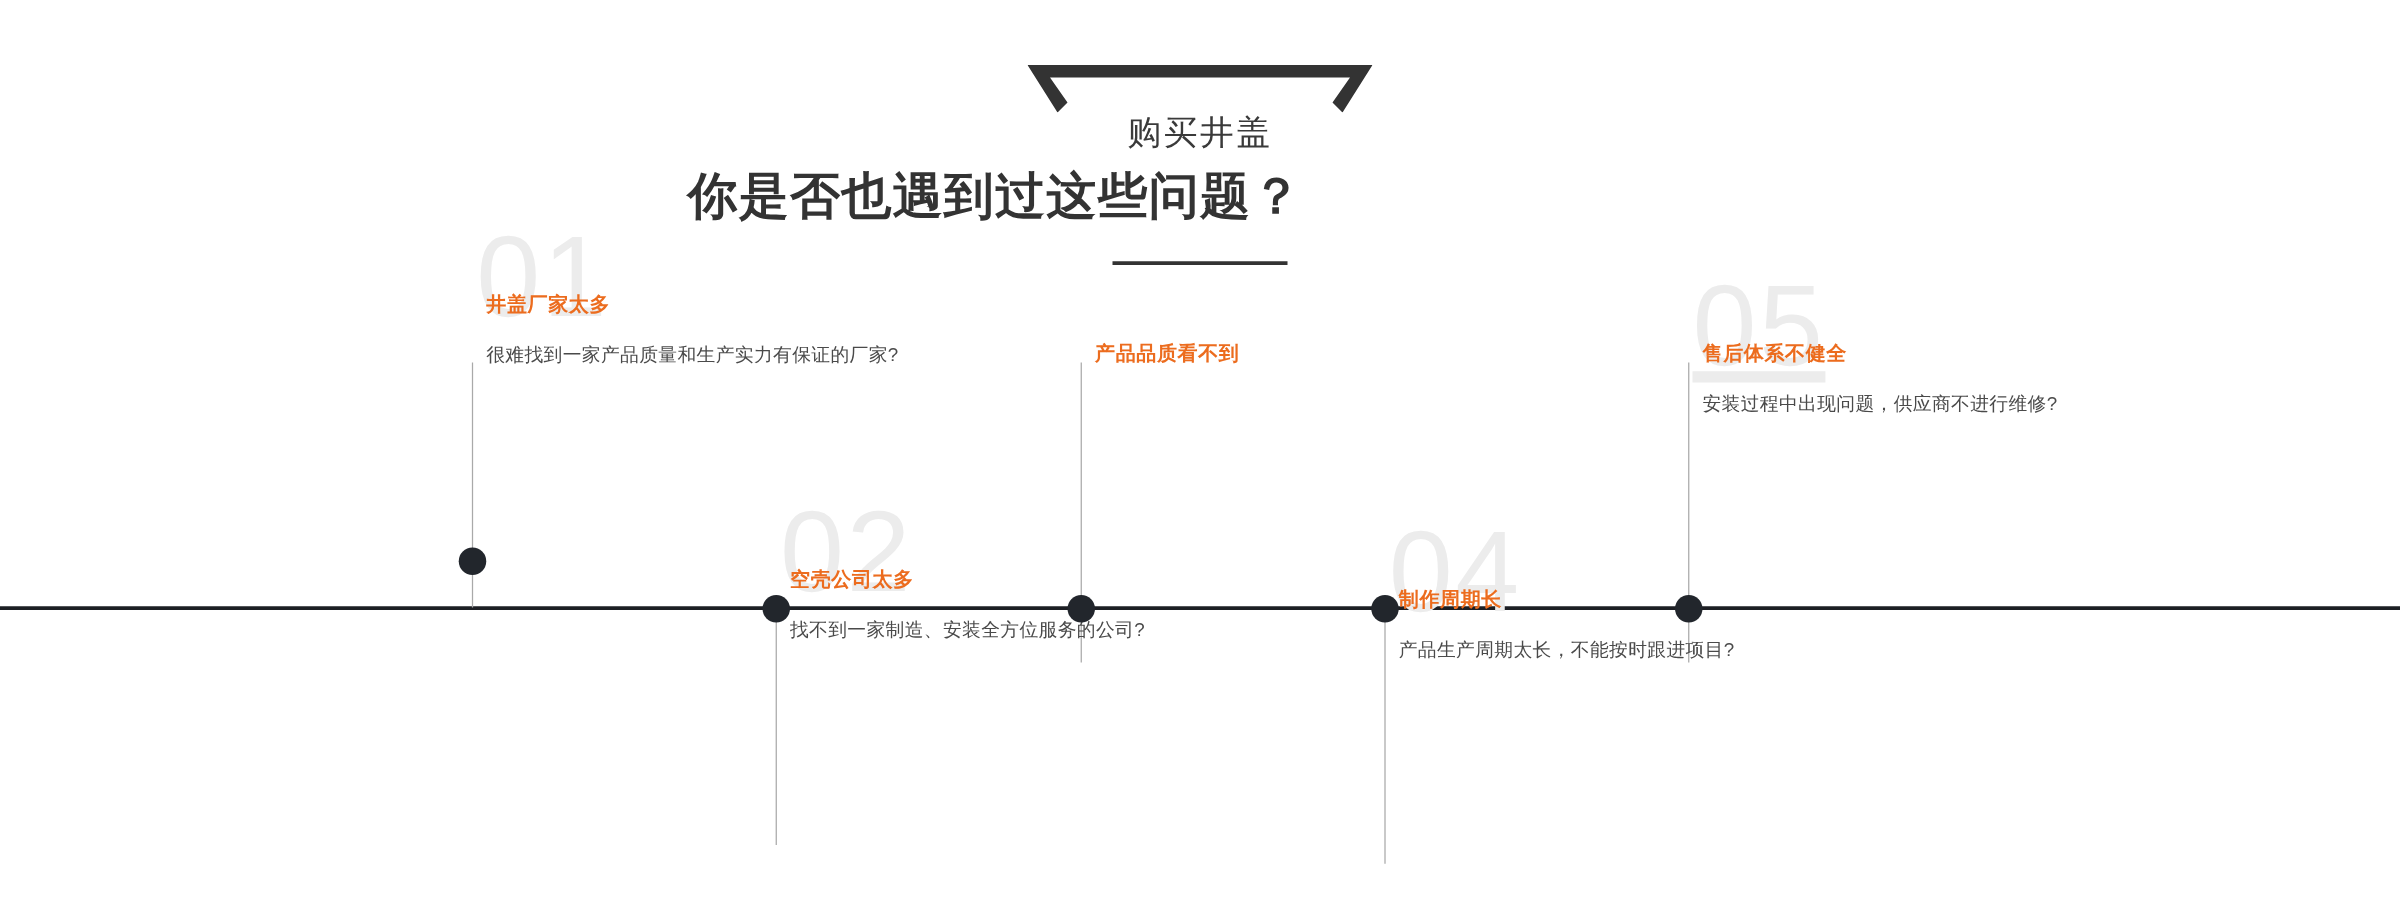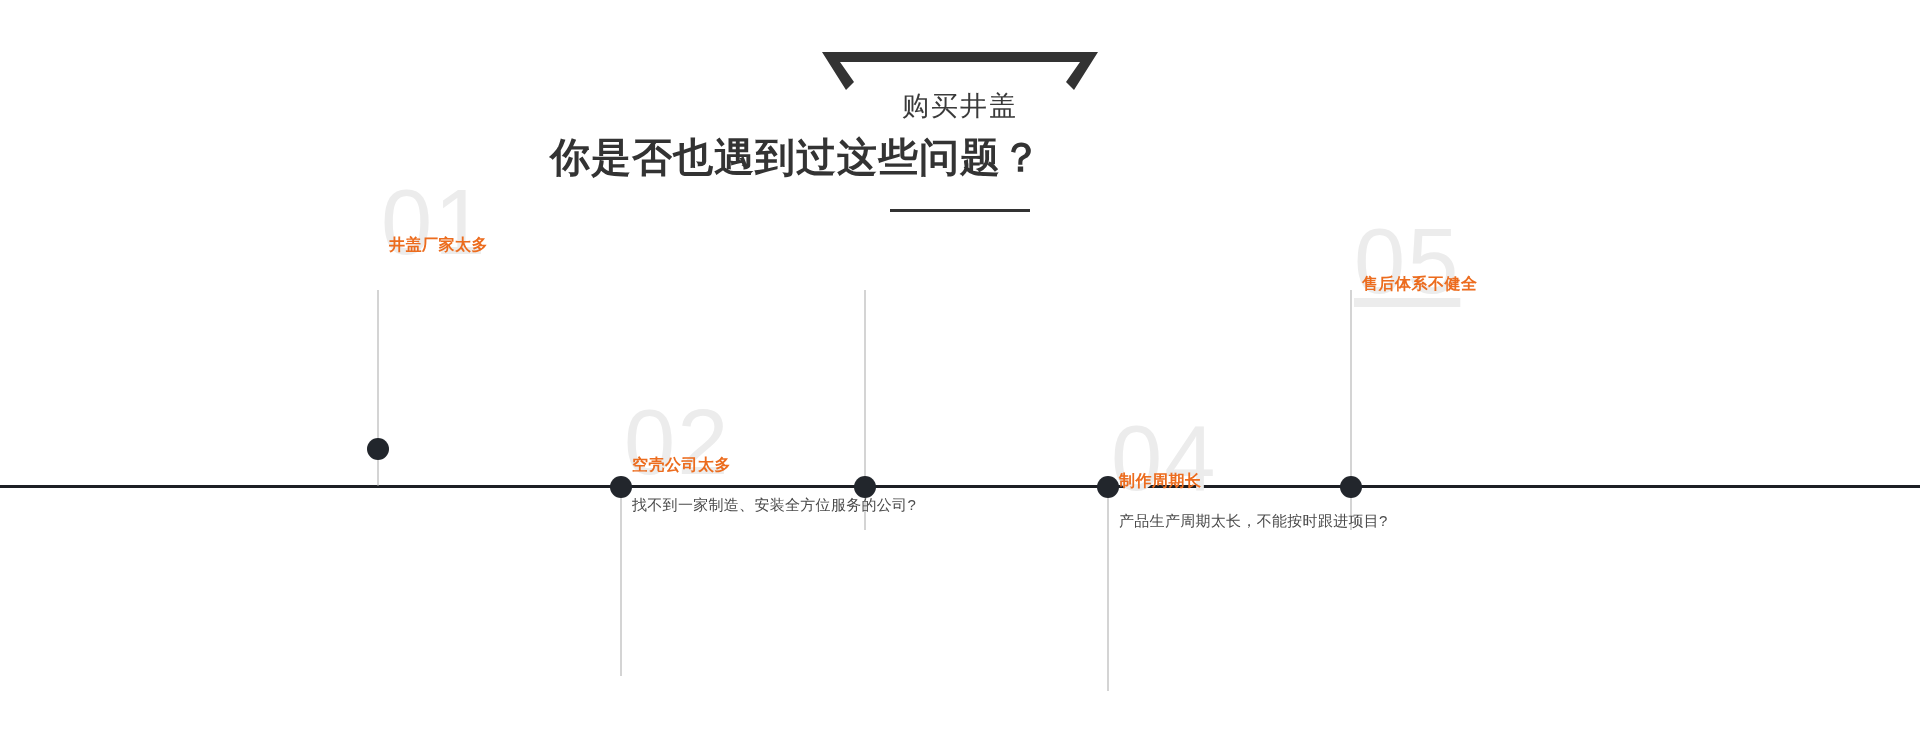--- a/index.html
+++ b/index.html
@@ -110,39 +110,41 @@
 
   <div class="axis"></div>
 
   <div class="node">
     <div class="connector" style="left:378px; top:290px; height:196px;"></div>
     <div class="dot" style="left:378px; top:449px;"></div>
 
     <div class="item" style="left:389px; top:232px;">
       <div class="ghost-num" style="top:-56px;">01</div>
       <div class="item-head">井盖厂家太多</div>
+      <div class="item-body">很难找到一家产品质量和生产实力有保证的厂家?</div>
     </div>
   </div>
 
   <div class="node">
     <div class="connector" style="left:621px; top:486px; height:190px;"></div>
     <div class="dot" style="left:621px; top:487px;"></div>
 
     <div class="item" style="left:632px; top:452px;">
       <div class="ghost-num" style="top:-56px;">02</div>
       <div class="item-head">空壳公司太多</div>
       <div class="item-body">找不到一家制造、安装全方位服务的公司?</div>
     </div>
   </div>
 
   <div class="node">
     <div class="connector" style="left:865px; top:290px; height:240px;"></div>
     <div class="dot" style="left:865px; top:487px;"></div>
 
     <div class="item" style="left:876px; top:271px;">
+      <div class="item-head">产品品质看不到</div>
     </div>
   </div>
 
   <div class="node">
     <div class="connector" style="left:1108px; top:486px; height:205px;"></div>
     <div class="dot" style="left:1108px; top:487px;"></div>
 
     <div class="item" style="left:1119px; top:468px;">
       <div class="ghost-num" style="top:-56px;">04</div>
       <div class="item-head">制作周期长</div>
@@ -150,16 +152,17 @@
     </div>
   </div>
 
   <div class="node">
     <div class="connector" style="left:1351px; top:290px; height:240px;"></div>
     <div class="dot" style="left:1351px; top:487px;"></div>
 
     <div class="item" style="left:1362px; top:271px;">
       <div class="ghost-num" style="top:-56px;text-decoration:underline;">05</div>
       <div class="item-head">售后体系不健全</div>
+      <div class="item-body">安装过程中出现问题，供应商不进行维修?</div>
     </div>
   </div>
 
 </div>
 
 </body></html>

